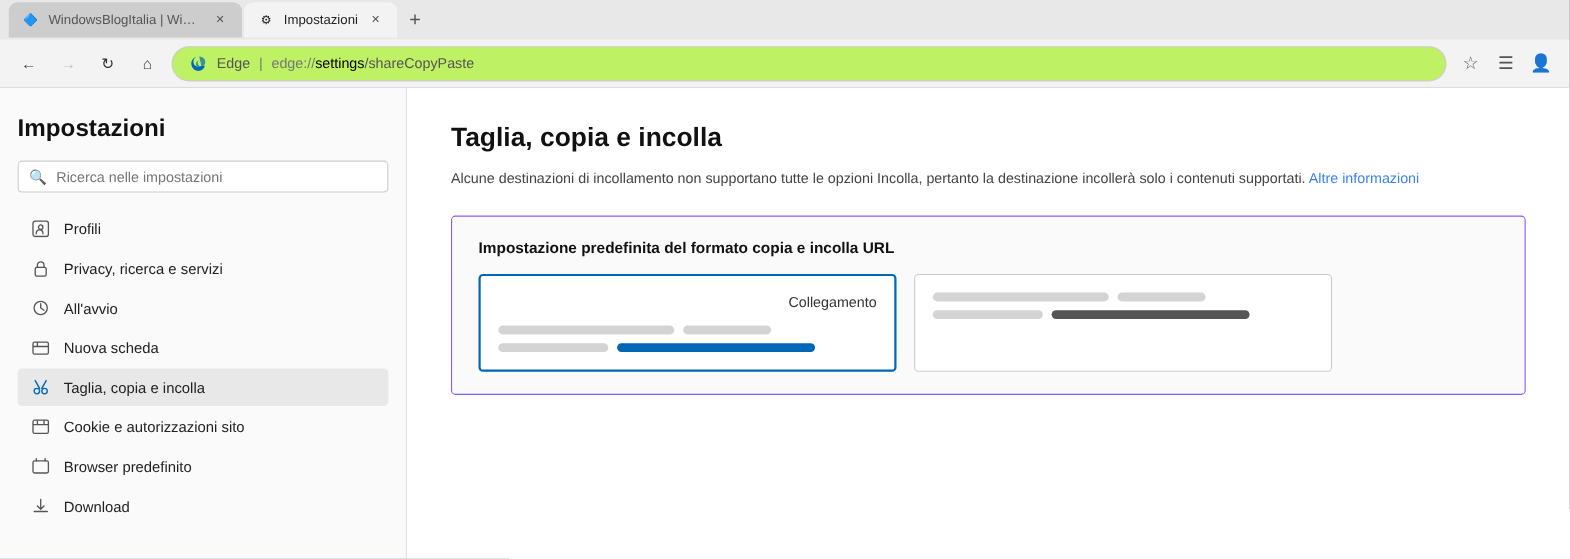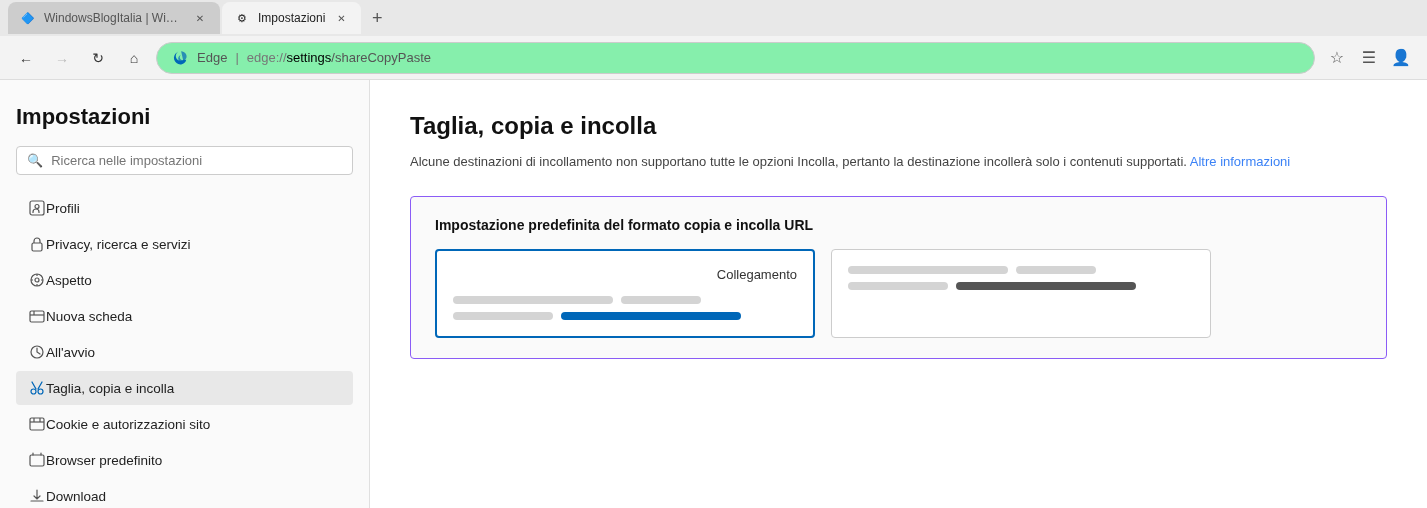--- a/index.html
+++ b/index.html
@@ -75,21 +75,21 @@
       display: flex; align-items: center; justify-content: center;
       border-radius: 4px;
       cursor: pointer;
       color: #333;
       font-size: 14px;
     }
     .nav-btn.disabled { color: #bbb; cursor: default; }
     .address-input {
       flex: 1;
       height: 32px;
-      background: #86efac;
+      background: #bef264;
       border: 1px solid #ccc;
       border-radius: 16px;
       display: flex;
       align-items: center;
       padding: 0 14px;
       gap: 8px;
       font-size: 13px;
       color: #333;
     }
     .edge-logo {
@@ -150,20 +150,21 @@
       flex: 1;
       background: transparent;
     }
     .nav-items { display: flex; flex-direction: column; gap: 2px; }
     .nav-item {
       display: flex;
       align-items: center;
       padding: 8px 12px;
       border-radius: 4px;
       cursor: pointer;
+      gap: 12px;
       font-size: 13.5px;
       color: #222;
     }
     .nav-item.active { background: #e8e8e8; font-weight: 500; }
     .nav-item-icon { width: 18px; height: 18px; display: flex; align-items: center; justify-content: center; font-size: 15px; color: #555; }
     .nav-item.active .nav-item-icon { color: #0067b8; }
 
     
     .settings-content {
       flex: 1;
@@ -313,44 +314,34 @@
               <rect x="3" y="7" width="10" height="8" rx="1.5" stroke="#555" stroke-width="1.2"></rect>
               <path d="M5 7V5a3 3 0 016 0v2" stroke="#555" stroke-width="1.2"></path>
             </svg>
         </span>
         <span>Privacy, ricerca e servizi</span>
       </div>
       <div class="nav-item">
         <span class="nav-item-icon">
           <svg width="16" height="16" viewBox="0 0 16 16" fill="none">
               <circle cx="8" cy="8" r="6" stroke="#555" stroke-width="1.2"></circle>
-              <path d="M8 2v2M8 12v2M2 8h2M12 8h2" stroke="#555" stroke-width="1.2"></path>
-              <circle cx="8" cy="8" r="2" stroke="#555" stroke-width="1.2"></circle>
-            </svg>
-        </span>
-        <span>Aspetto</span>
+              <path d="M8 4v4l3 2" stroke="#555" stroke-width="1.2" stroke-linecap="round"></path>
+            </svg>
+        </span>
+        <span>All'avvio</span>
       </div>
       <div class="nav-item">
         <span class="nav-item-icon">
           <svg width="16" height="16" viewBox="0 0 16 16" fill="none">
               <rect x="1" y="3" width="14" height="11" rx="1.5" stroke="#555" stroke-width="1.2"></rect>
               <path d="M1 7h14" stroke="#555" stroke-width="1.2"></path>
               <path d="M5 3V7" stroke="#555" stroke-width="1.2"></path>
             </svg>
         </span>
         <span>Nuova scheda</span>
-      </div>
-      <div class="nav-item">
-        <span class="nav-item-icon">
-          <svg width="16" height="16" viewBox="0 0 16 16" fill="none">
-              <circle cx="8" cy="8" r="6" stroke="#555" stroke-width="1.2"></circle>
-              <path d="M8 4v4l3 2" stroke="#555" stroke-width="1.2" stroke-linecap="round"></path>
-            </svg>
-        </span>
-        <span>All'avvio</span>
       </div>
       <div class="nav-item active">
         <span class="nav-item-icon">
           <svg width="16" height="16" viewBox="0 0 16 16" fill="none">
               <path d="M3 2l4 7" stroke="#0067b8" stroke-width="1.3" stroke-linecap="round"></path>
               <path d="M13 2l-4 7" stroke="#0067b8" stroke-width="1.3" stroke-linecap="round"></path>
               <circle cx="4.5" cy="11.5" r="2.5" stroke="#0067b8" stroke-width="1.2"></circle>
               <circle cx="11.5" cy="11.5" r="2.5" stroke="#0067b8" stroke-width="1.2"></circle>
             </svg>
         </span>

